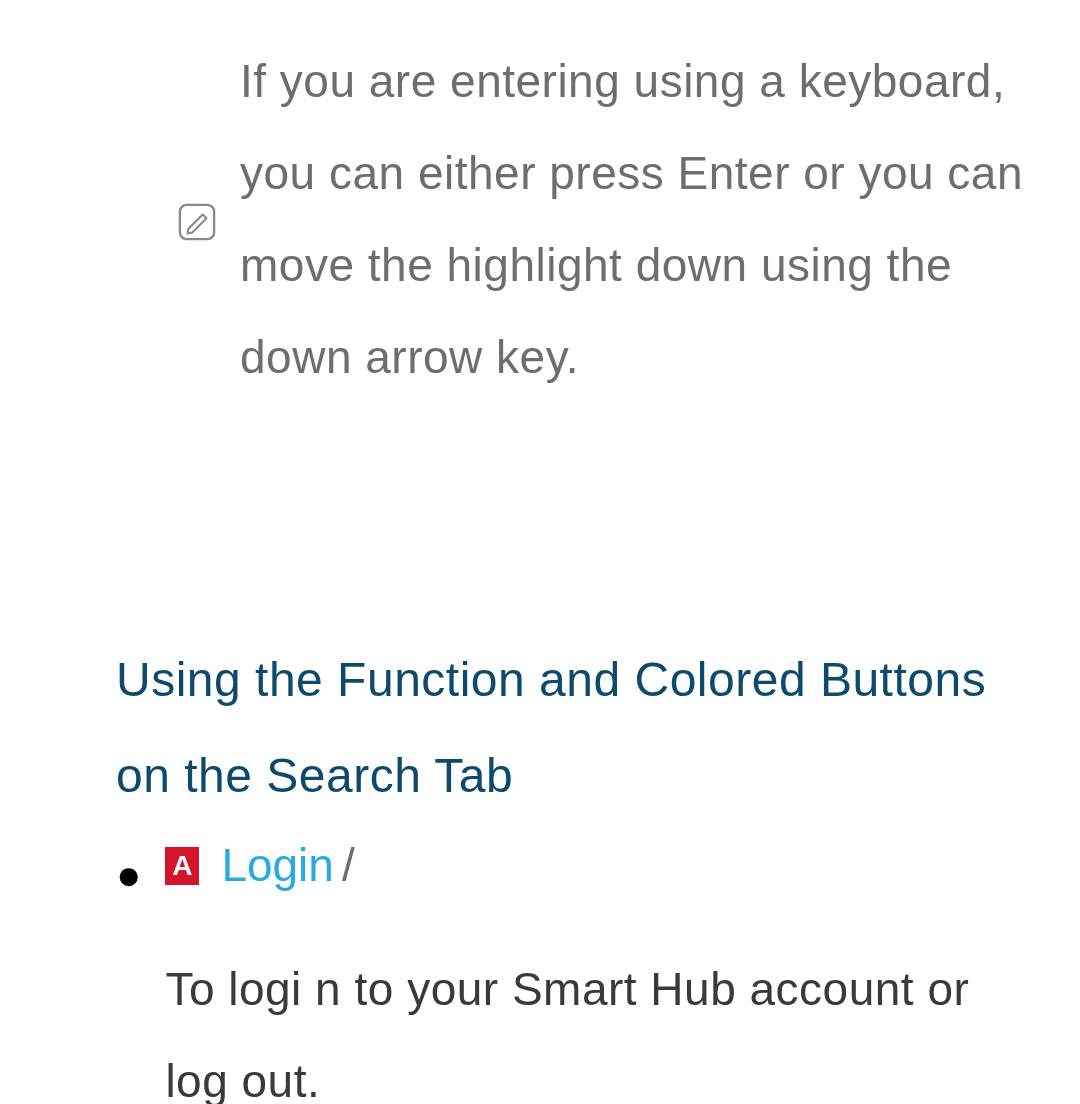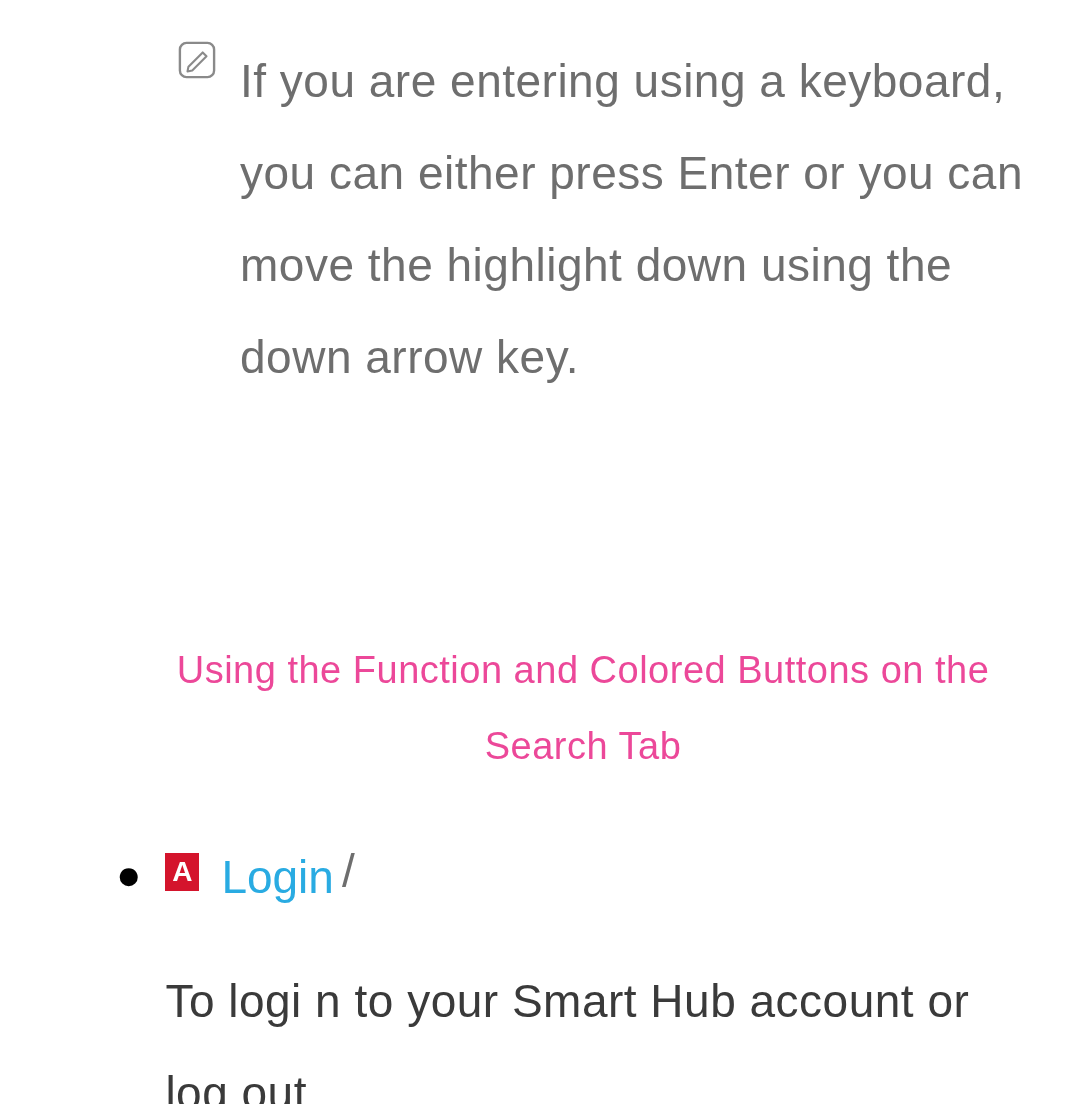--- a/index.html
+++ b/index.html
@@ -14,21 +14,21 @@
       font-family: Arial, Helvetica, sans-serif;
       color: #3a3a3a;
       position: relative;
     }
     .note-block {
       position: absolute;
       top: 35px;
       left: 178px;
       right: 40px;
       display: flex;
-      align-items: flex-start;
+      align-items: center;
     }
     .note-icon-box {
       width: 38px;
       height: 38px;
       flex-shrink: 0;
       margin-right: 24px;
       margin-top: 6px;
     }
     .note-icon-box svg {
       width: 100%;
@@ -38,26 +38,25 @@
       font-size: 46px;
       line-height: 2.0;
       color: #6e6e6e;
       letter-spacing: 0.5px;
     }
     .section-heading {
       position: absolute;
       top: 632px;
       left: 116px;
       right: 30px;
-      font-size: 38px;
+      font-size: 48px;
       line-height: 2.0;
-      color: #ec4899;
+      color: #0c4a6e;
       font-weight: normal;
       letter-spacing: 0.5px;
-      text-align: center;
     }
     .list-block {
       position: absolute;
       top: 838px;
       left: 116px;
       right: 40px;
     }
     .list-item {
       display: flex;
       align-items: flex-start;
@@ -88,21 +87,20 @@
       height: 38px;
       background: #d4142c;
       color: #ffffff;
       font-size: 28px;
       font-weight: bold;
       margin-right: 22px;
       letter-spacing: 0;
     }
     .cyan {
       color: #29abe2;
-      margin-top: 12px;
     }
     .slash {
       color: #6e6e6e;
       margin: 0 8px;
     }
     .item-body {
       font-size: 46px;
       line-height: 2.0;
       color: #3a3a3a;
       letter-spacing: 0.5px;

